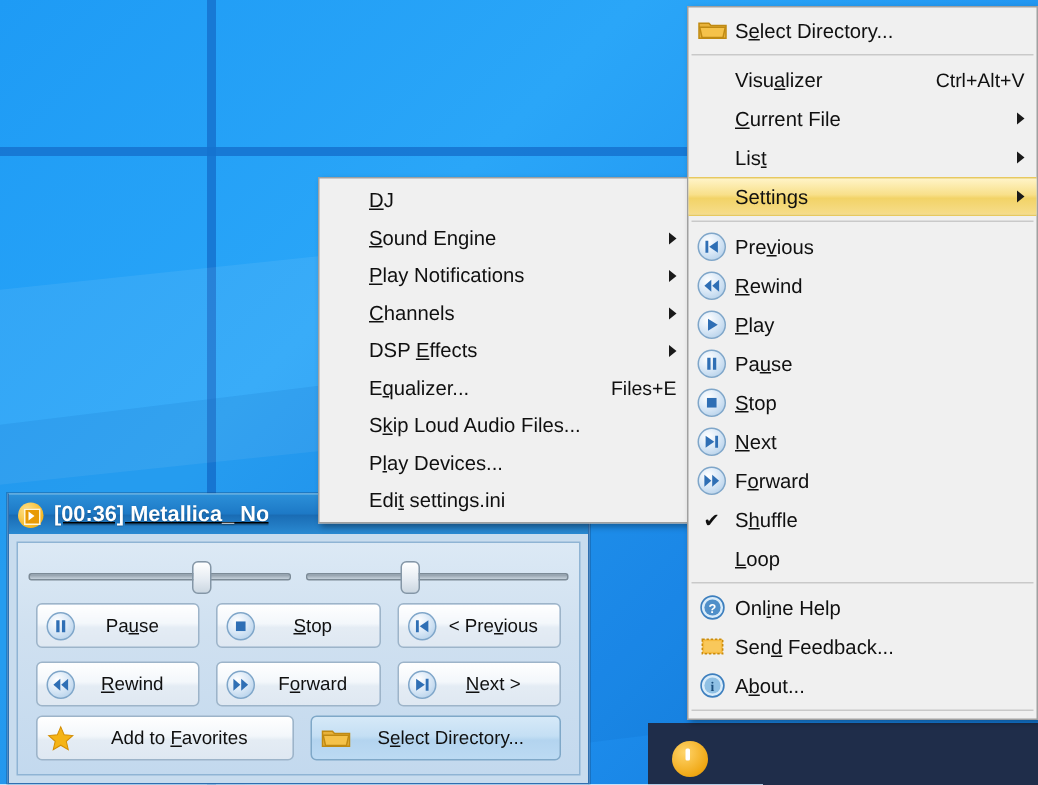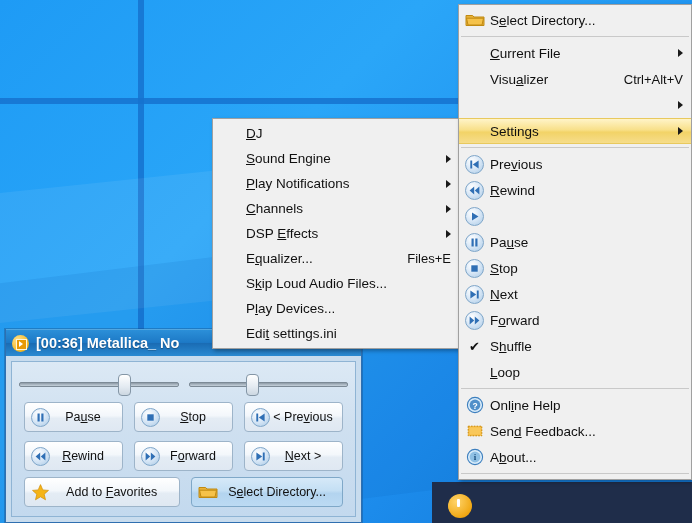--- a/index.html
+++ b/index.html
@@ -55,26 +55,27 @@
   #taskbar-icon::after {
     content: "";
     position: absolute;
     left: 9px; top: 5px; width: 3px; height: 8px;
     background: #fff; border-radius: 1px;
   }
 
   
   #player-window {
     position: absolute;
-    left: 5px; top: 329px; width: 357px; height: 194px;
+    left: 5px; top: 329px; width: 388px; height: 194px;
     background: #c8dcee;
     border: 1px solid #2f6fb0;
     border-top: none;
     box-shadow: 0 0 0 1px rgba(20,70,120,0.35);
     z-index: 2;
+    text-decoration: underline;
   }
   #player-titlebar {
     height: 27px;
     background: linear-gradient(180deg, #2b8fd8 0%, #1d79c6 48%, #1a6cb4 52%, #2a8ad2 100%);
     display: flex; align-items: center;
     padding: 0 6px;
     border-top: 1px solid #53a7e0;
   }
   #title-icon {
     width: 17px; height: 17px; border-radius: 50%;
@@ -403,30 +404,31 @@
           <span class="folder-icon"><svg width="20" height="16" viewBox="0 0 20 16">
               <path class="ic-folder-tab" d="M1 3.5 L1 13.5 L19 13.5 L19 5 L9 5 L7.6 3.5 Z"></path>
               <path class="ic-folder-body" d="M1.5 6.2 L18.5 6.2 L17 13 L3 13 Z"></path>
             </svg></span>
         </span>
         <span class="mi-label">S<u>e</u>lect Directory...</span>
       </div>
       <div class="mi-sep"></div>
       <div class="mi">
         <span class="mi-gutter"></span>
+        <span class="mi-label">Visu<u>a</u>lizer</span>
+        <span class="mi-accel">Ctrl+Alt+V</span>
+      </div>
+      <div class="mi">
+        <span class="mi-gutter"></span>
         <span class="mi-label"><u>C</u>urrent File</span>
         <span class="mi-arrow" style="margin-left: auto;"></span>
       </div>
       <div class="mi">
         <span class="mi-gutter"></span>
-        <span class="mi-label">Visu<u>a</u>lizer</span>
-        <span class="mi-accel">Ctrl+Alt+V</span>
-      </div>
-      <div class="mi">
-        <span class="mi-gutter"></span>
+        <span class="mi-label">Lis<u>t</u></span>
         <span class="mi-arrow" style="margin-left: auto;"></span>
       </div>
       <div class="mi selected">
         <span class="mi-gutter"></span>
         <span class="mi-label">Settin<u>g</u>s</span>
         <span class="mi-arrow" style="margin-left: auto;"></span>
       </div>
       <div class="mi-sep"></div>
       <div class="mi">
         <span class="mi-gutter">
@@ -451,20 +453,21 @@
         <span class="mi-label"><u>R</u>ewind</span>
       </div>
       <div class="mi">
         <span class="mi-gutter">
           <span class="bicon">
             <svg width="17" height="17" viewBox="0 0 17 17">
               <polygon points="6,4.5 12.5,8.5 6,12.5" fill="#2f6fb5"></polygon>
             </svg>
           </span>
         </span>
+        <span class="mi-label"><u>P</u>lay</span>
       </div>
       <div class="mi">
         <span class="mi-gutter">
           <span class="bicon">
             <svg width="17" height="17" viewBox="0 0 17 17">
               <rect x="5.5" y="4.5" width="2.2" height="8" fill="#2f6fb5"></rect>
               <rect x="9.3" y="4.5" width="2.2" height="8" fill="#2f6fb5"></rect>
             </svg>
           </span>
         </span>

